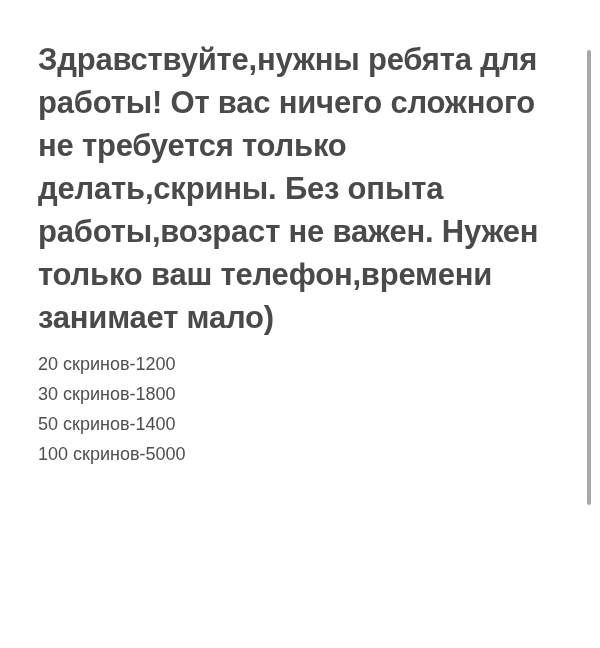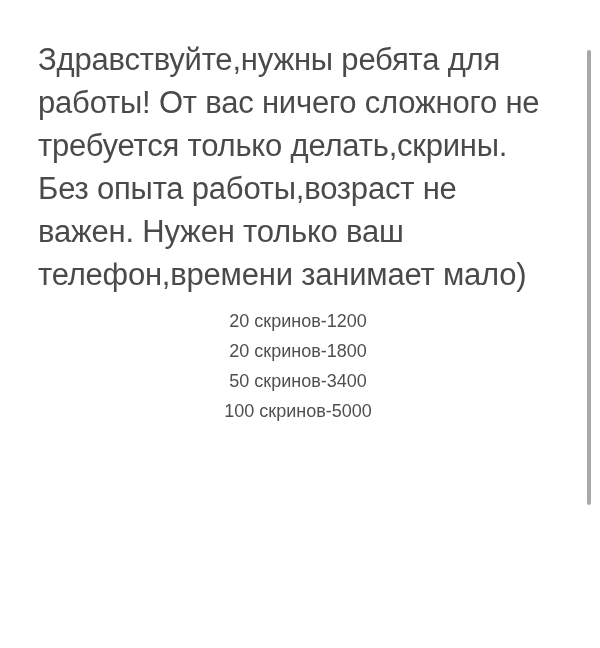--- a/index.html
+++ b/index.html
@@ -23,38 +23,37 @@
   }
   .content {
     position: absolute;
     left: 38px;
     top: 38px;
     width: 520px;
   }
   .headline {
     font-size: 31px;
     line-height: 43px;
-    font-weight: normal;
+    font-weight: bold;
     color: #4a4a4a;
     letter-spacing: -0.2px;
     margin: 0;
     word-wrap: break-word;
   }
   .price-list {
     margin: 10px 0 0 0;
     padding: 0;
     list-style: none;
   }
   .price-list li {
     font-size: 18px;
     line-height: 30px;
     color: #4f4f4f;
     font-weight: normal;
     letter-spacing: 0px;
-    text-align: center;
   }
   .scrollbar-track {
     position: absolute;
     right: 9px;
     top: 50px;
     width: 4px;
     height: 560px;
     background: transparent;
   }
   .scrollbar-thumb {
@@ -70,22 +69,22 @@
 </head>
 <body>
 
 <div class="page">
 
   <div class="content">
     <p class="headline">Здравствуйте,нужны ребята для работы! От вас ничего сложного не требуется только делать,скрины. Без опыта работы,возраст не важен. Нужен только ваш телефон,времени занимает мало)</p>
 
     <ul class="price-list">
       <li>20 скринов-1200</li>
-      <li>20 скринов-1800</li>
-      <li>50 скринов-3400</li>
+      <li>30 скринов-1800</li>
+      <li>50 скринов-1400</li>
       <li>100 скринов-5000</li>
     </ul>
   </div>
 
   <div class="scrollbar-track"></div>
   <div class="scrollbar-thumb"></div>
 
 </div>
 
 </body></html>

